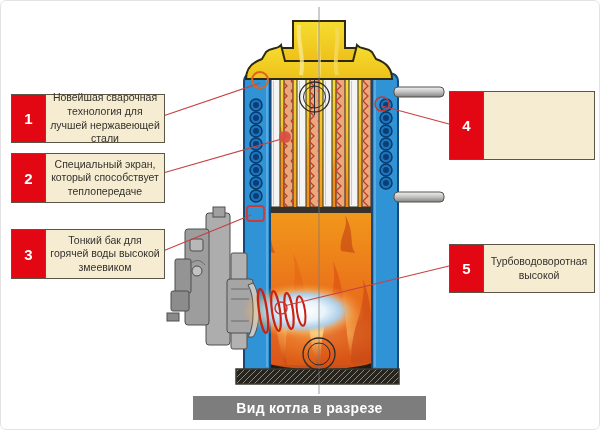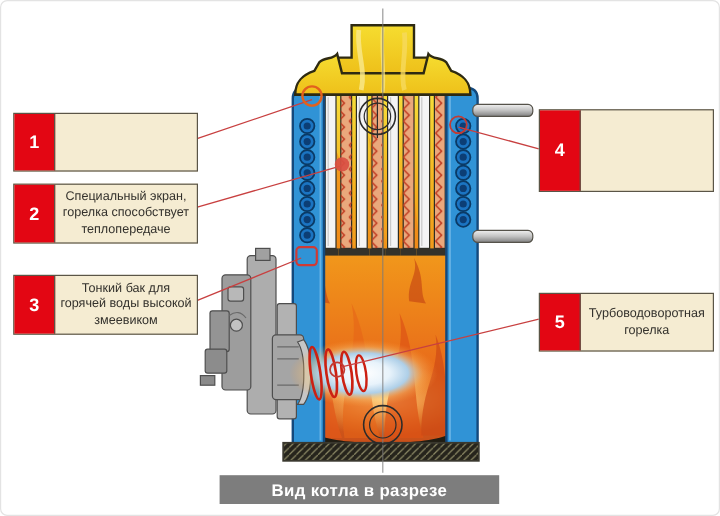--- a/index.html
+++ b/index.html
@@ -24,21 +24,21 @@
     flex:1; display:flex; align-items:center; justify-content:center;
     text-align:center; font-size:10.5px; line-height:1.3;
     color:#33312c; padding:3px 4px;
   }
   #callout-1 { left:10px;  top:93px;  width:152px; height:47px; }
   #callout-2 { left:10px;  top:152px; width:152px; height:48px; }
   #callout-3 { left:10px;  top:228px; width:152px; height:48px; }
   #callout-4 { left:448px; top:90px;  width:144px; height:67px; }
   #callout-5 { left:448px; top:243px; width:144px; height:47px; }
   #caption-bar {
-    position:absolute; left:182px; top:395px; width:233px; height:24px;
+    position:absolute; left:192px; top:395px; width:233px; height:24px;
     background:#7d7d7d; color:#ffffff; font-weight:bold; font-size:14px;
     display:flex; align-items:center; justify-content:center;
     letter-spacing:0.3px;
   }
 </style>
 </head>
 <body>
 
 <div id="stage">
 
@@ -230,32 +230,33 @@
       <rect x="246" y="205" width="17" height="15" rx="3" stroke="#cf3a34" stroke-width="1.8"></rect>
       <line x1="381" y1="105" x2="448" y2="123"></line>
       <circle cx="381" cy="103" r="7" stroke="#c23b33" stroke-width="1.5"></circle>
       <line x1="283" y1="305" x2="448" y2="265"></line>
       <circle cx="280" cy="307" r="6" stroke="#c23b33" stroke-width="1.5"></circle>
     </g>
   </svg>
 
   <div class="callout" id="callout-1">
     <div class="num">1</div>
+    <div class="txt">Новейшая сварочная технология для лучшей нержавеющей стали</div>
   </div>
   <div class="callout" id="callout-2">
     <div class="num">2</div>
-    <div class="txt">Специальный экран, горелка способствует теплопередаче</div>
+    <div class="txt">Специальный экран, который способствует теплопередаче</div>
   </div>
   <div class="callout" id="callout-3">
     <div class="num">3</div>
     <div class="txt">Тонкий бак для горячей воды высокой змеевиком</div>
   </div>
   <div class="callout" id="callout-4">
     <div class="num">4</div>
   </div>
   <div class="callout" id="callout-5">
     <div class="num">5</div>
-    <div class="txt">Турбоводоворотная горелка</div>
+    <div class="txt">Турбоводоворотная высокой</div>
   </div>
 
   <div id="caption-bar">Вид котла в разрезе</div>
 
 </div>
 
 </body></html>

